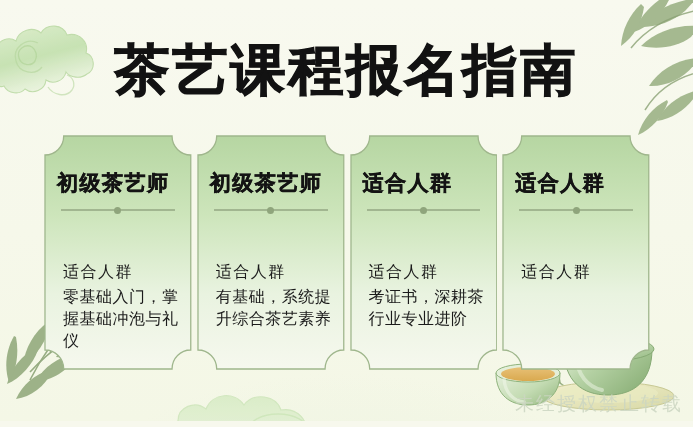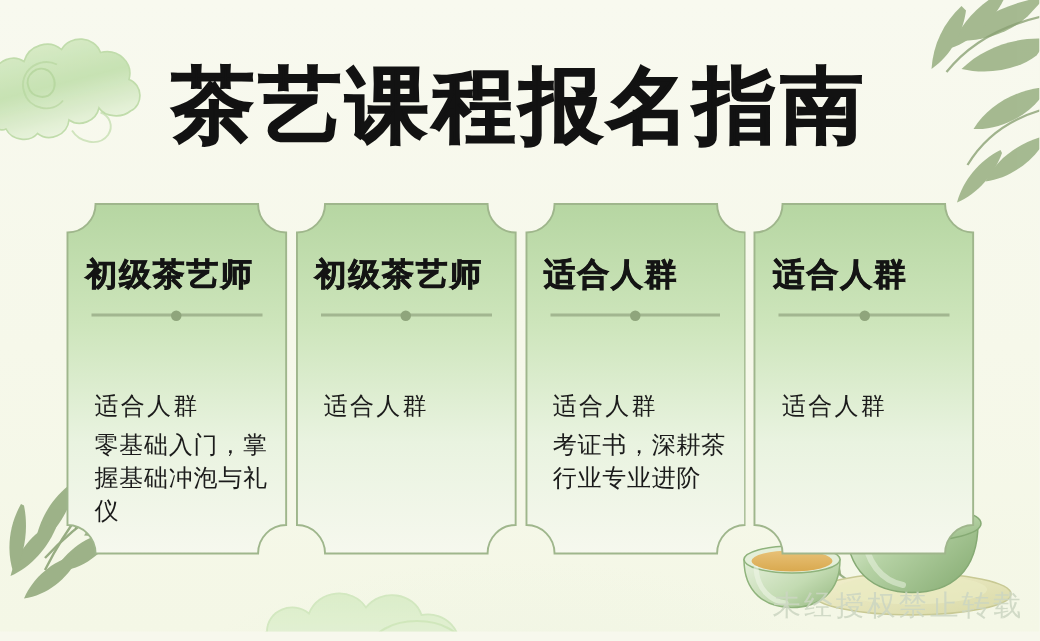--- a/index.html
+++ b/index.html
@@ -201,20 +201,21 @@
         <path d="M1 20 A19 19 0 0 0 20 1 L130 1 A19 19 0 0 0 149 20 L149 215 A19 19 0 0 0 130 234 L20 234 A19 19 0 0 0 1 215 Z" fill="url(#cg2)" stroke="#9fb68c" stroke-width="1.3"></path>
       </svg>
       <div class="card-inner">
         <div class="card-title">初级茶艺师</div>
         <div class="divider">
           <div class="ln"></div>
           <div class="dot"></div>
         </div>
         <div class="card-body">
           <div class="kicker">适合人群</div>
+          <div class="desc">有基础，系统提升综合茶艺素养</div>
         </div>
       </div>
     </div>
 
     <div class="card">
       <svg class="card-svg" viewBox="0 0 150 235" preserveAspectRatio="none">
         <defs>
           <linearGradient id="cg3" x1="0" y1="0" x2="0" y2="1">
             <stop offset="0%" stop-color="#b6d6a2"></stop>
             <stop offset="34%" stop-color="#cde5bb"></stop>

